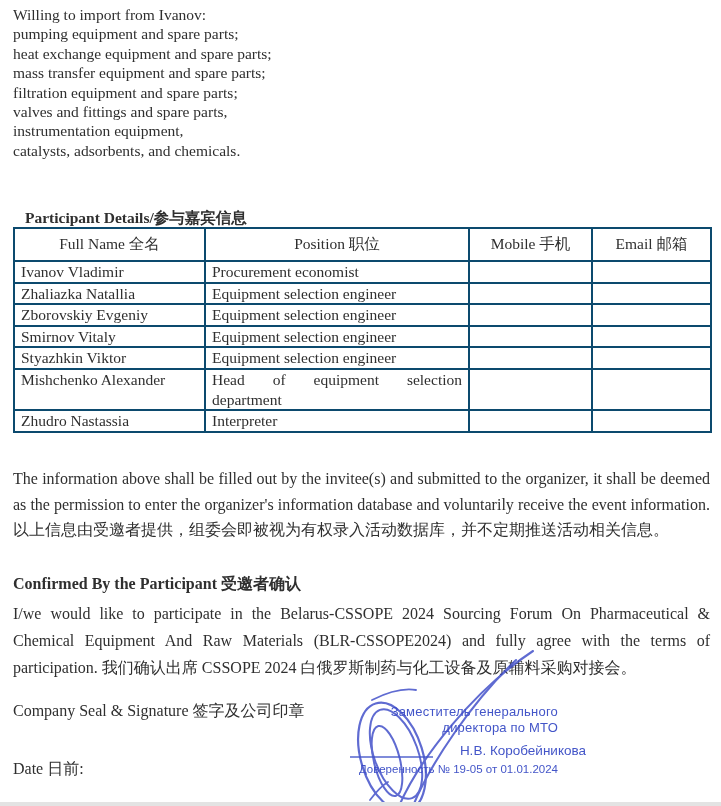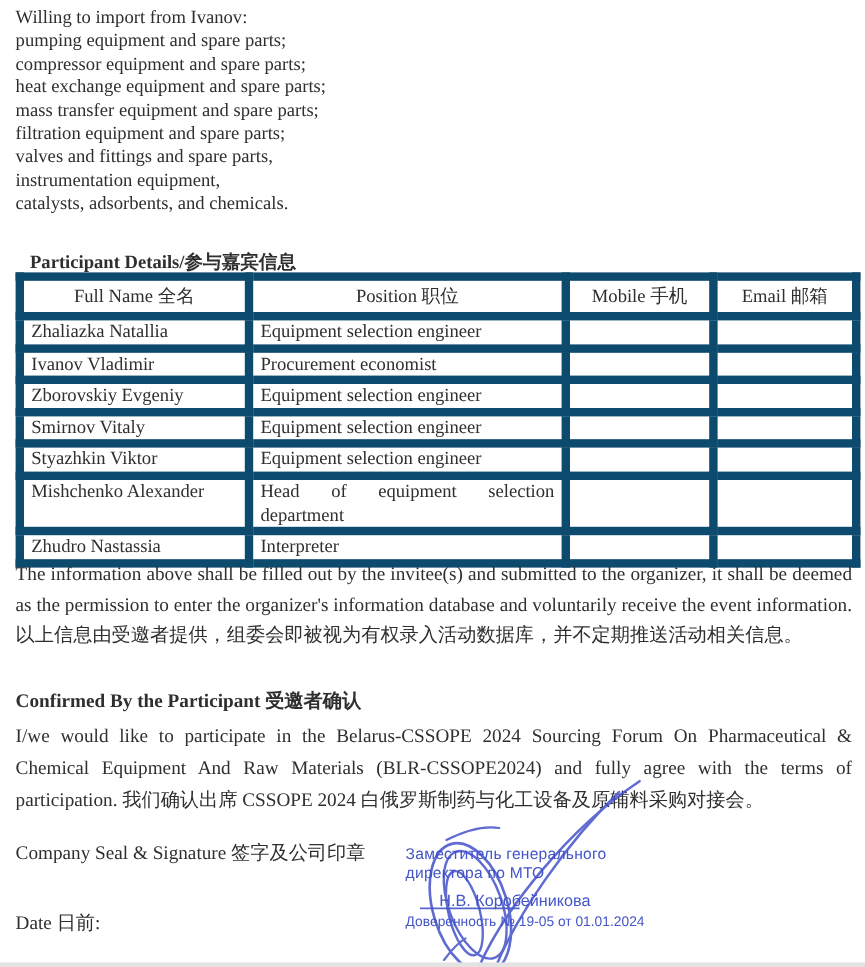--- a/index.html
+++ b/index.html
@@ -21,21 +21,21 @@
 
   
   .ptable {
     left: 13px; top: 227px;
     border-collapse: collapse;
     table-layout: fixed;
     width: 697px;
     font-size: 15.5px;
   }
   .ptable th, .ptable td {
-    border: 7px solid #0c4a6e;
+    border: 2px solid #0c4a6e;
     vertical-align: top;
     overflow: hidden;
   }
   .ptable th {
     font-weight: normal;
     text-align: center;
     height: 33px;
     vertical-align: middle;
     font-size: 15.5px;
   }
@@ -56,41 +56,40 @@
   }
 
   
   .seal-label { left: 13px; top: 701px; font-size: 16px; }
   .date-label { left: 13px; top: 759px; font-size: 16px; }
 
   
   .stamp {
     left: 338px; top: 704px; width: 220px;
     font-family: "Liberation Sans", sans-serif;
-    text-align: left;
+    text-align: right;
     color: #4355c8;
     line-height: 16px;
   }
   .stamp .s-line { font-size: 13px; letter-spacing: 0.2px; }
   .stamp .s-name { font-size: 13.5px; margin-top: 7px; transform: translateX(28px); }
   .stamp .s-auth { font-size: 11.5px; margin-top: 2px; white-space: nowrap; }
 
   
   .sig-svg { left: 0; top: 0; width: 721px; height: 806px; pointer-events: none; }
 
   
   .bottom-edge { left: 0; bottom: 0; width: 721px; height: 4px; background: #e3e3e3; }
 </style>
 </head>
 <body>
 
 <div class="abs import-block">
   <div>Willing to import from Ivanov:</div>
   <div>pumping equipment and spare parts;</div>
-  <div>compressor equipment and spare parts;</div>
   <div>heat exchange equipment and spare parts;</div>
   <div>mass transfer equipment and spare parts;</div>
   <div>filtration equipment and spare parts;</div>
   <div>valves and fittings and spare parts,</div>
   <div>instrumentation equipment,</div>
   <div>catalysts, adsorbents, and chemicals.</div>
 </div>
 
 <div class="abs section-heading">Participant Details/参与嘉宾信息</div>
 
@@ -104,28 +103,28 @@
   <thead>
     <tr>
       <th>Full Name 全名</th>
       <th>Position 职位</th>
       <th>Mobile 手机</th>
       <th>Email 邮箱</th>
     </tr>
   </thead>
   <tbody>
     <tr>
-      <td>Zhaliazka Natallia</td>
-      <td class="pos-cell">Equipment selection engineer</td>
+      <td>Ivanov Vladimir</td>
+      <td class="pos-cell">Procurement economist</td>
       <td></td>
       <td></td>
     </tr>
     <tr>
-      <td>Ivanov Vladimir</td>
-      <td class="pos-cell">Procurement economist</td>
+      <td>Zhaliazka Natallia</td>
+      <td class="pos-cell">Equipment selection engineer</td>
       <td></td>
       <td></td>
     </tr>
     <tr>
       <td>Zborovskiy Evgeniy</td>
       <td class="pos-cell">Equipment selection engineer</td>
       <td></td>
       <td></td>
     </tr>
     <tr>

